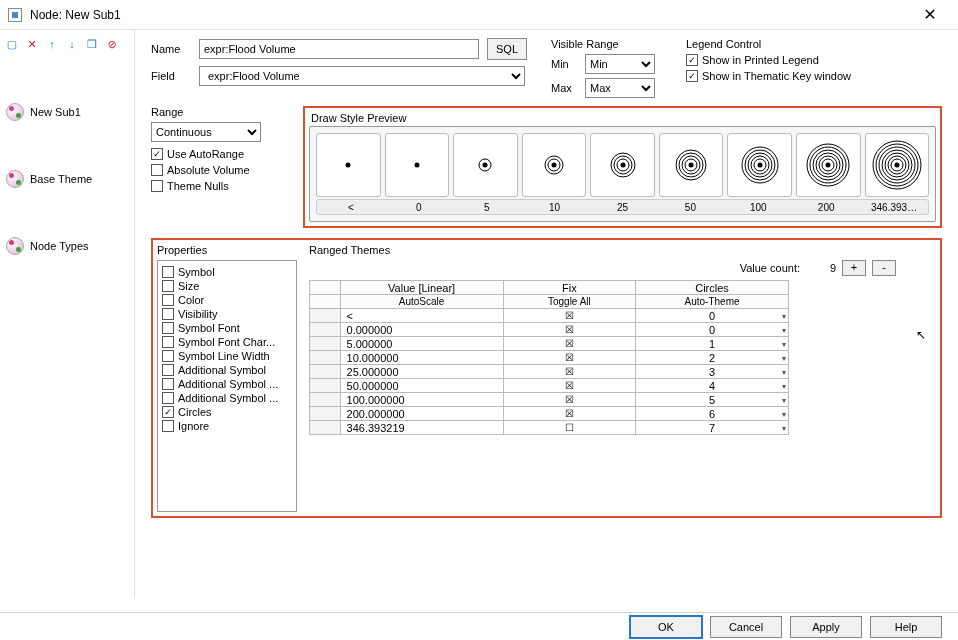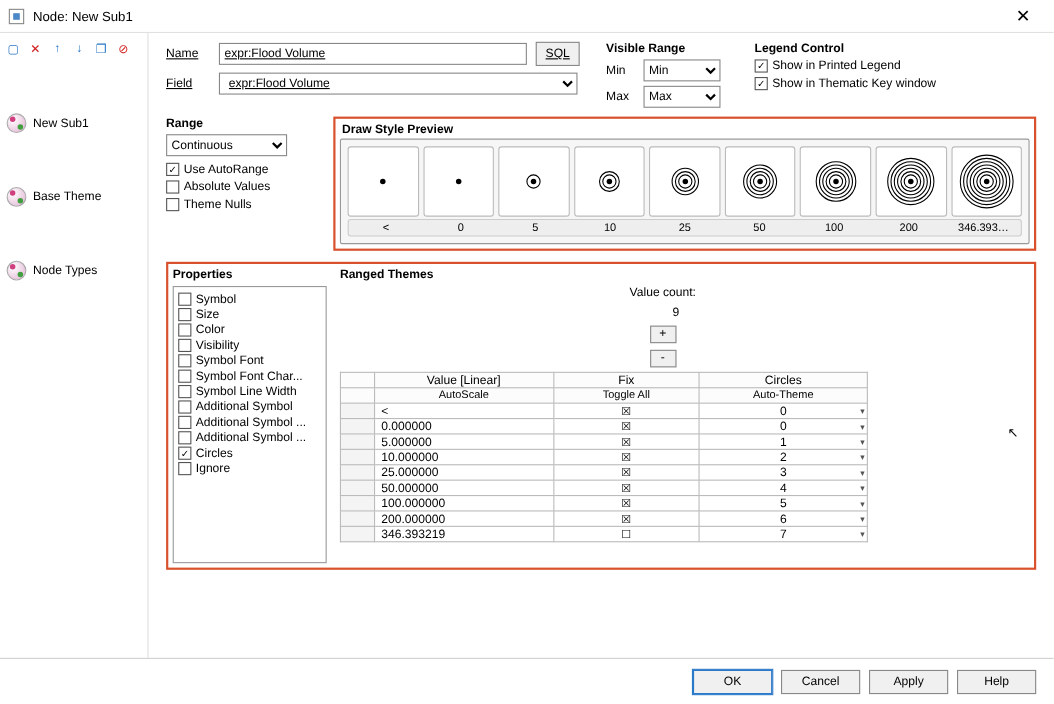--- a/index.html
+++ b/index.html
@@ -23,24 +23,24 @@
 
 .main { flex: 1; padding: 8px 16px; overflow: auto; }
 
 .row { display: flex; align-items: center; margin-bottom: 6px; gap: 8px; }
 .lbl { width: 40px; }
 input[type=text], select.wide { height: 20px; border: 1px solid #888; padding: 1px 4px; background: #fff; }
 select { height: 20px; border: 1px solid #888; background: #fff; }
 .btn-sql { height: 22px; padding: 0 8px; border: 1px solid #888; background: #f0f0f0; cursor: pointer; }
 
 .top-grid { display: flex; gap: 20px; align-items: flex-start; }
-.col-namefield { flex: 0 0 380px; text-decoration: underline; }
+.col-namefield { flex: 0 0 380px; }
 .col-visrange { flex: 0 0 115px; }
 .col-legend { flex: 1; }
-.section-head { font-size: 11px; margin-bottom: 4px; font-weight: bold; }
+.section-head { font-size: 11px; margin-bottom: 4px; }
 .vr-row { display: flex; align-items: center; gap: 6px; margin-bottom: 4px; }
 .vr-row .vr-lbl { width: 28px; }
 .chk-row { display: flex; align-items: center; gap: 4px; margin-bottom: 4px; }
 .chk { width: 12px; height: 12px; border: 1px solid #555; display: inline-flex; align-items: center; justify-content: center; font-size: 9px; line-height: 1; background:#fff; }
 .chk.checked::after { content: "✓"; color:#000; }
 
 .highlight-box { border: 2px solid #d9512c; padding: 4px; }
 .mid-row { display: flex; gap: 12px; margin-top: 4px; }
 .range-col { width: 140px; }
 .preview-col { flex: 1; }
@@ -50,36 +50,36 @@
 .preview-cell { flex: 1; background: #fff; border: 1px solid #bbb; border-radius: 3px; display: flex; align-items: center; justify-content: center; }
 .preview-labels { display: flex; margin-top: 2px; height:16px; border:1px solid #ccc; border-radius:3px; background:#eee; }
 .preview-labels span { flex: 1; text-align: center; font-size: 10px; line-height:16px; }
 
 .props-themes { display: flex; gap: 12px; margin-top: 8px; }
 .props-col { width: 140px; }
 .props-box { border: 1px solid #999; height: 252px; padding: 4px; margin-top:2px; overflow:auto; }
 .prop-row { display:flex; align-items:center; gap:4px; padding:1px 0; }
 
 .themes-col { flex: 1; }
-.value-count { display:flex; justify-content:flex-end; align-items:center; gap:6px; margin: 4px 40px 4px 0; flex-direction: column; }
+.value-count { display:flex; justify-content:flex-end; align-items:center; gap:6px; margin: 4px 40px 4px 0; }
 .vc-btn { width:24px; height:16px; border:1px solid #888; background:#f0f0f0; text-align:center; line-height:12px; cursor:pointer; font-size:11px; }
 
 .rt-table { border-collapse: collapse; width: 480px; }
 .rt-table th, .rt-table td { border: 1px solid #bbb; text-align: center; font-weight: normal; height: 14px; }
 .rt-table th { background: #fcfcfc; }
 .rt-table .hdr2 th { background: #fcfcfc; font-size:10px; }
 .rt-table td.val { text-align: left; padding-left: 6px; }
 .rt-table td.rownum { width: 30px; background: #f4f4f4; }
 .fix-cell { font-weight: bold; font-size:10px; }
 .circles-cell { position: relative; }
 .dd-arrow { position: absolute; right: 2px; top: 50%; transform: translateY(-50%); font-size: 8px; color: #555; }
 
 .cursor-arrow { position:absolute; right:10px; top:48px; font-size:12px; pointer-events:none; }
 
-.footer { position: absolute; bottom: 0; left: 0; right: 0; height: 42px; border-top: 1px solid #d0d0d0; display: flex; justify-content: flex-end; align-items: center; gap: 8px; padding: 0 16px; }
+.footer { position: absolute; bottom: 0; left: 0; right: 0; height: 28px; border-top: 1px solid #d0d0d0; display: flex; justify-content: flex-end; align-items: center; gap: 8px; padding: 0 16px; }
 .footer button { width: 72px; height: 22px; border: 1px solid #888; background: #f0f0f0; cursor: pointer; }
 .footer button.primary { border: 1px solid #2a78c8; outline: 1px solid #2a78c8; }
 
 svg.circle-preview circle { fill: none; stroke: #000; stroke-width: 1; }
 svg.circle-preview .dot { fill: #000; stroke: none; }
 </style>
 </head>
 <body>
 
 <div class="titlebar">
@@ -160,21 +160,21 @@
     <div class="mid-row">
       <div class="range-col">
         <div class="section-head">Range</div>
         <select style="width:110px; margin-bottom:6px"><option>Continuous</option></select>
         <div class="chk-row">
             <span class="chk checked"></span>
             <span>Use AutoRange</span>
           </div>
         <div class="chk-row">
             <span class="chk"></span>
-            <span>Absolute Values</span>
+            <span>Absolute Volume</span>
           </div>
         <div class="chk-row">
             <span class="chk"></span>
             <span>Theme Nulls</span>
           </div>
       </div>
 
       <div class="preview-col highlight-box">
         <div class="section-head" style="margin:0 0 2px 2px">Draw Style Preview</div>
         <div class="preview-frame">

